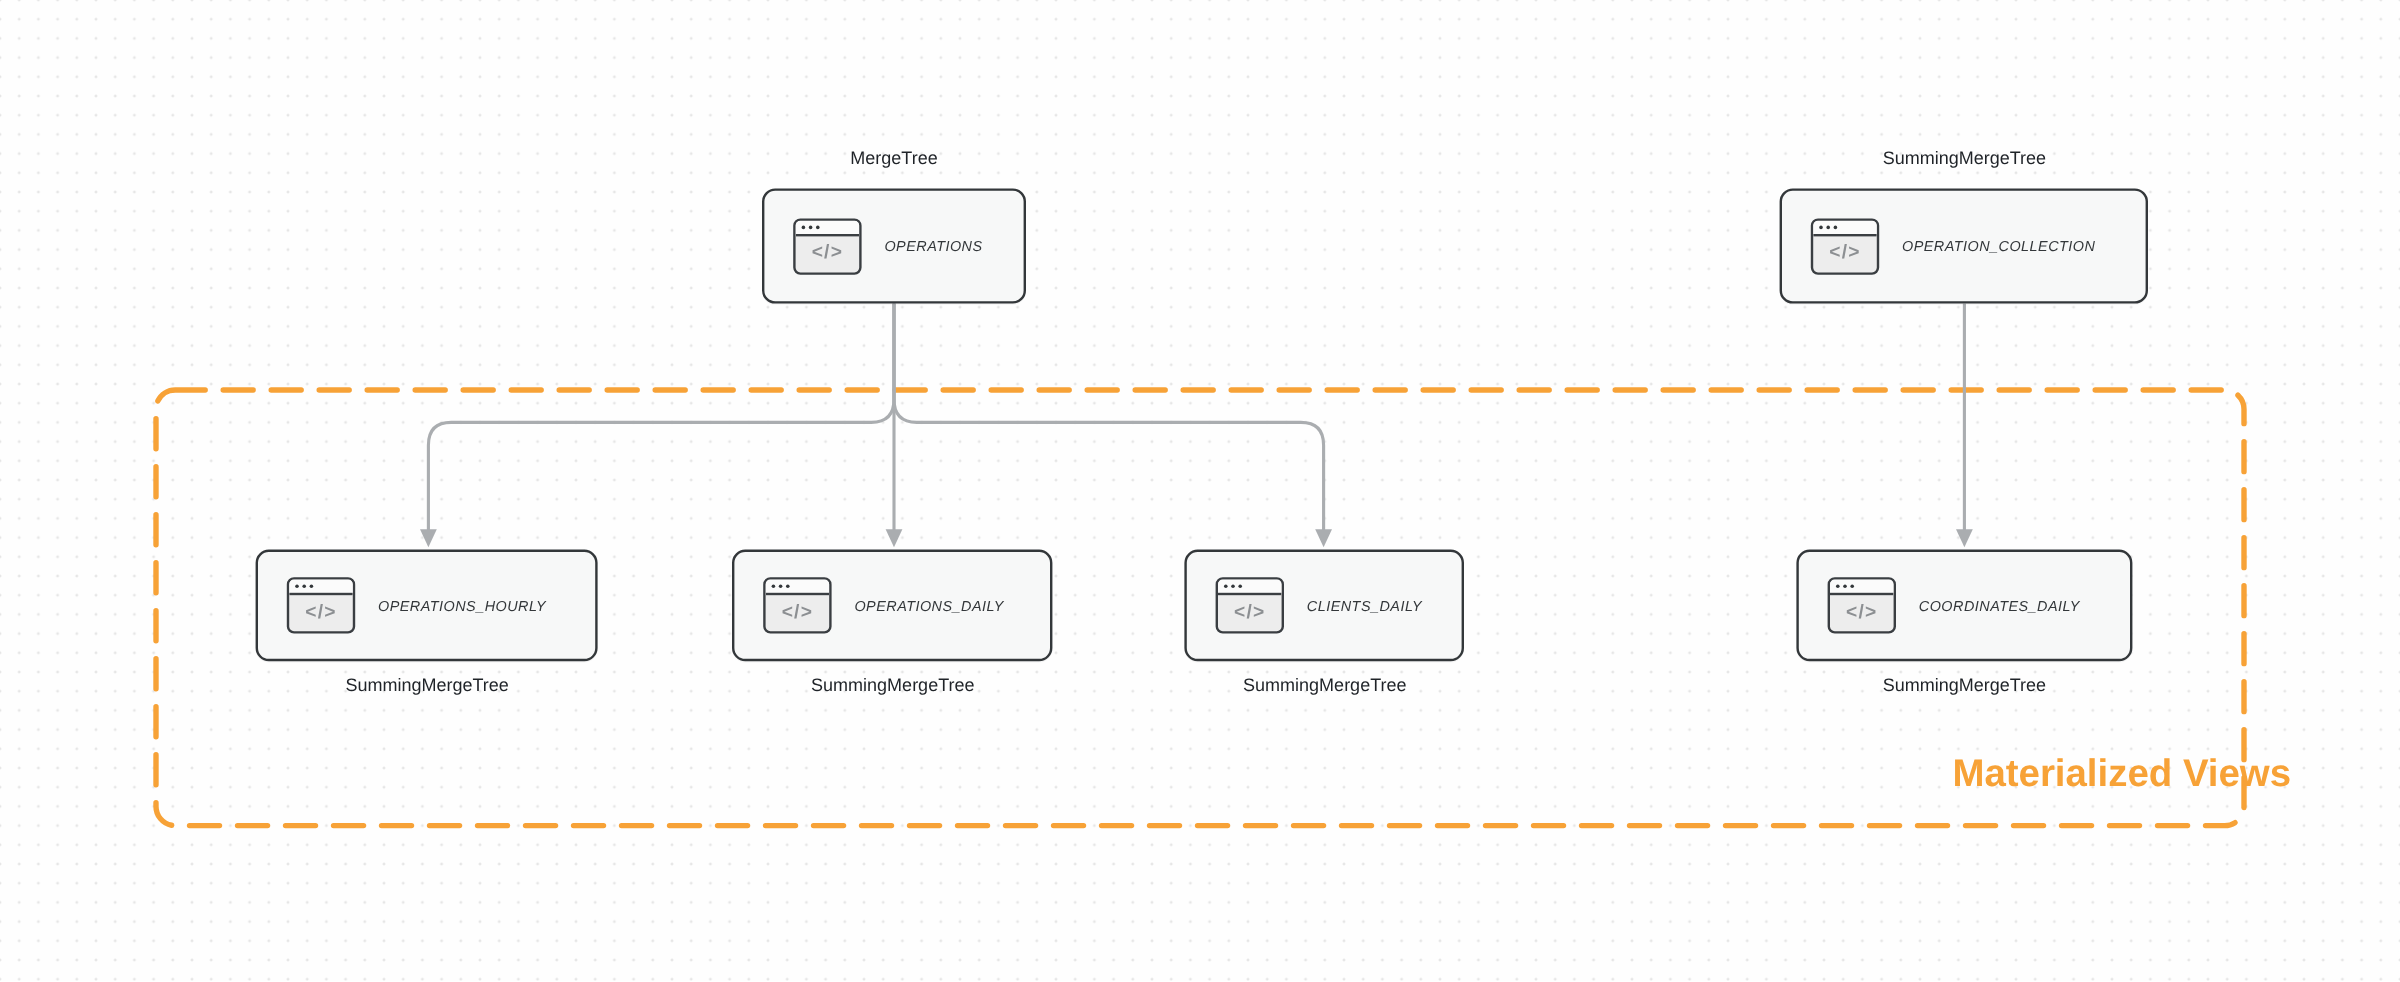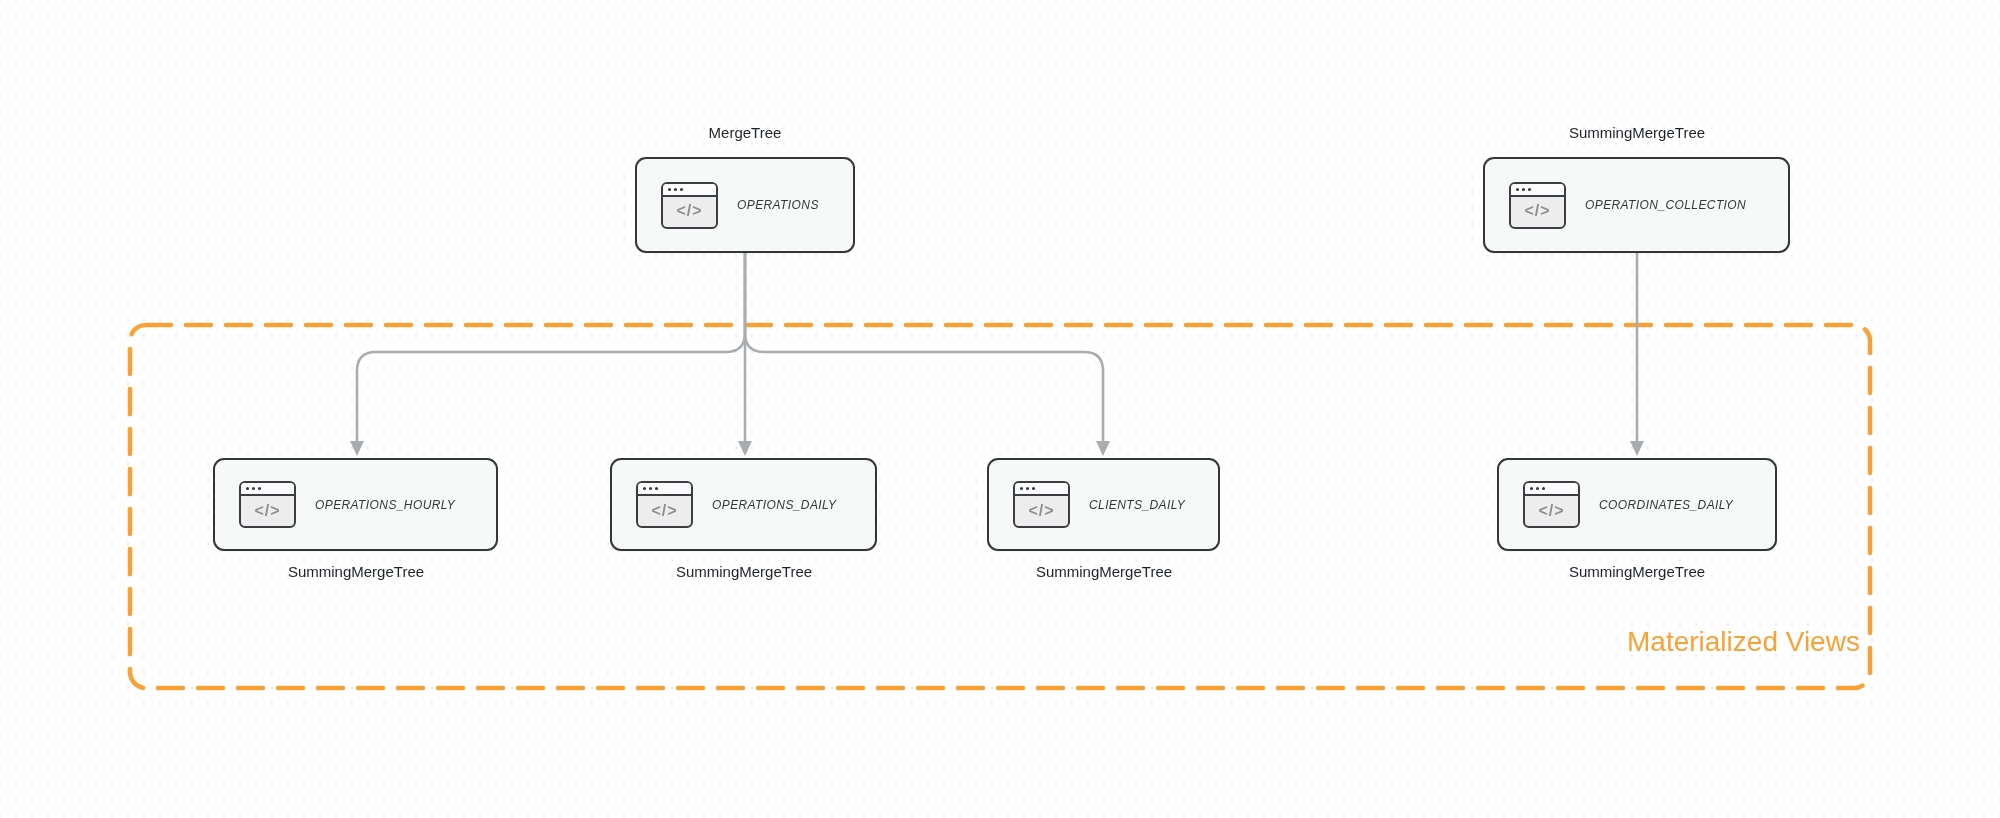--- a/index.html
+++ b/index.html
@@ -66,22 +66,22 @@
   }
   .engine-label{
     position:absolute;
     font-size:15px;
     color:#1f2328;
     white-space:nowrap;
     transform:translateX(-50%);
   }
   .group-label{
     position:absolute;
-    font-size:28px;
-    font-weight:400;
+    font-size:32px;
+    font-weight:700;
     color:#f7a237;
     white-space:nowrap;
   }
   
   #node-operations           {left:635px;  top:157px; width:220px; height:96px;}
   #node-operation-collection {left:1483px; top:157px; width:307px; height:96px;}
   #node-operations-hourly    {left:213px;  top:458px; width:285px; height:93px;}
   #node-operations-daily     {left:610px;  top:458px; width:267px; height:93px;}
   #node-clients-daily        {left:987px;  top:458px; width:233px; height:93px;}
   #node-coordinates-daily    {left:1497px; top:458px; width:280px; height:93px;}

